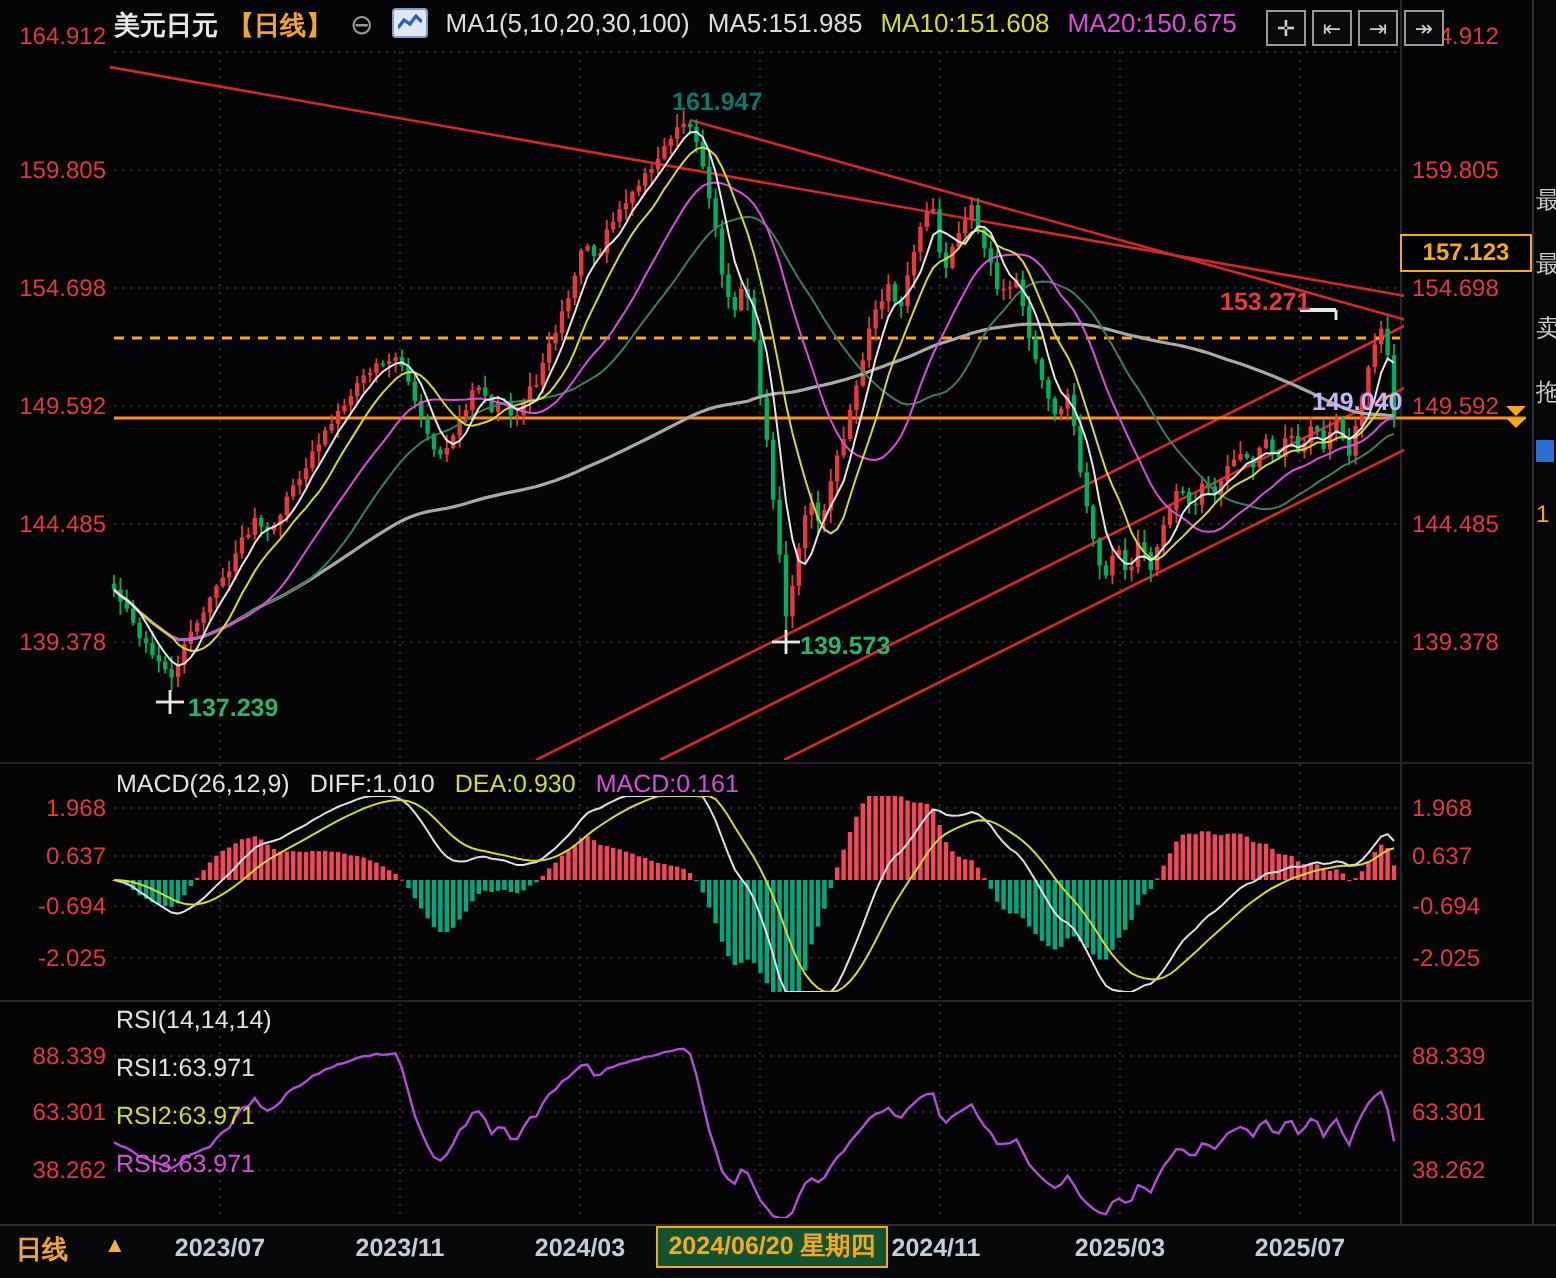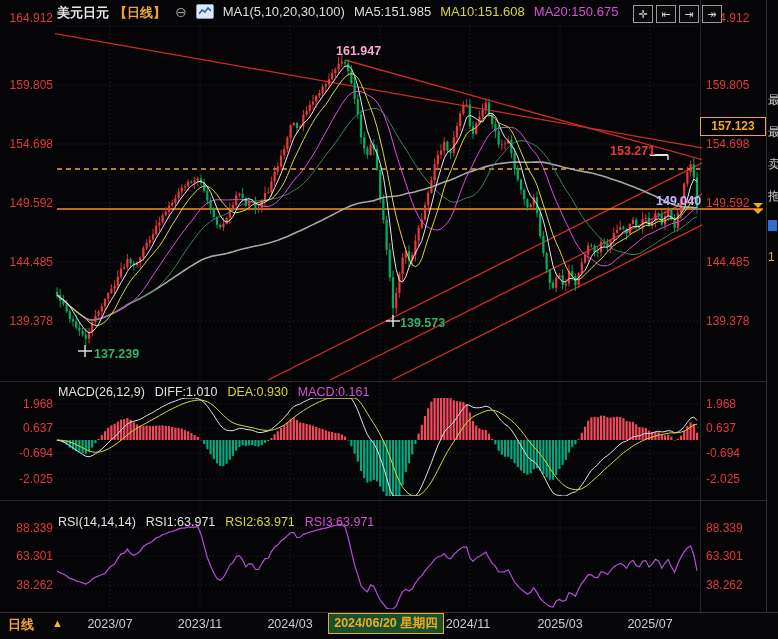--- a/index.html
+++ b/index.html
@@ -25,21 +25,21 @@
   .anno{position:absolute;font-size:12.5px;font-weight:bold;z-index:5;white-space:nowrap;}
   .ptag{position:absolute;left:700px;width:64px;height:17px;border:1px solid #f5a623;background:#000;
         color:#f7a823;font-size:12px;font-weight:bold;text-align:center;line-height:16px;z-index:6;}
   .subhdr{position:absolute;left:58px;display:flex;gap:10px;font-size:12.5px;color:#e2e2e2;
           white-space:nowrap;z-index:5;}
   .subhdr .yel{color:#d6d838;} .subhdr .mag{color:#d94fd9;}
   .botbar{position:absolute;left:0;top:612px;width:778px;height:27px;background:#08080a;
           border-top:1px solid #2e2e33;z-index:5;}
   .tflabel{position:absolute;left:8px;top:3px;color:#f0a43c;font-weight:bold;font-size:13px;}
   .tfarrow{position:absolute;left:52px;top:4px;color:#f0b43c;font-size:11px;}
-  .dlabel{position:absolute;top:4px;width:76px;text-align:center;font-size:12.5px;color:#c8cdd4;font-weight:normal;}
+  .dlabel{position:absolute;top:4px;width:76px;text-align:center;font-size:12.5px;color:#c8cdd4;font-weight:bold;}
   .dtip{position:absolute;left:328px;top:0px;width:114px;height:19px;border:1px solid #f5a623;
         background:#14532d;color:#f7a823;font-size:12.5px;font-weight:bold;text-align:center;
         line-height:18px;z-index:7;white-space:nowrap;}
   .watermark{position:absolute;left:646px;top:586px;font-size:27px;color:#e5e5e5;opacity:.92;
              letter-spacing:1px;z-index:8;font-weight:500;}
   .rstrip{position:absolute;left:766px;top:0;width:12px;height:612px;border-left:1px solid #2e2e33;
           background:#060608;overflow:hidden;z-index:6;}
   .rstrip span{position:absolute;left:1px;width:11px;overflow:hidden;font-size:12px;color:#cfcfcf;white-space:nowrap;}
   .rstrip .orange{color:#f7a823;}
   .rstrip .bluebox{position:absolute;left:1px;width:9px;height:11px;background:#2b6fd0;}
@@ -751,21 +751,21 @@
     <div class="tbtn">↠</div>
   </div>
 
   <div class="subhdr" style="top:385px;">
     <span>MACD(26,12,9)</span>
     <span>DIFF:1.010</span>
     <span class="yel">DEA:0.930</span>
     <span class="mag">MACD:0.161</span>
   </div>
 
-  <div class="subhdr" style="top:515px;">
+  <div class="subhdr" style="top:503px;flex-direction:column;">
     <span>RSI(14,14,14)</span>
     <span>RSI1:63.971</span>
     <span class="yel">RSI2:63.971</span>
     <span class="mag">RSI3:63.971</span>
   </div>
 
   <div class="ptag" id="price-tag" style="top: 117px;">157.123</div>
 
   <div id="overlay" class="abs" style="left:0;top:0;width:778px;height:639px;pointer-events:none;">
       <span class="ax axl" style="top:11px;">164.912</span>
@@ -787,21 +787,21 @@
       <span class="ax axl" style="top:446px;">-0.694</span>
       <span class="ax axr" style="top:446px;">-0.694</span>
       <span class="ax axl" style="top:472px;">-2.025</span>
       <span class="ax axr" style="top:472px;">-2.025</span>
       <span class="ax axl" style="top:521px;">88.339</span>
       <span class="ax axr" style="top:521px;">88.339</span>
       <span class="ax axl" style="top:549px;">63.301</span>
       <span class="ax axr" style="top:549px;">63.301</span>
       <span class="ax axl" style="top:578px;">38.262</span>
       <span class="ax axr" style="top:578px;">38.262</span>
-      <span class="anno" style="left:336px;top:44px;color:#f9a8d4;">161.947</span>
+      <span class="anno" style="left:336px;top:44px;color:#0f766e;">161.947</span>
       <span class="anno" style="left:94px;top:347px;color:#2db567;">137.239</span>
       <span class="anno" style="left:400px;top:316px;color:#2db567;">139.573</span>
       <span class="anno" style="left:610px;top:144px;color:#e8393c;">153.271</span>
       <span class="anno" style="left:656px;top:194px;color:#c4b5fd;">149.040</span>
     </div>
 
   <div class="botbar">
     <span class="tflabel">日线</span>
     <span class="tfarrow">▲</span>
     <div id="date-labels">

